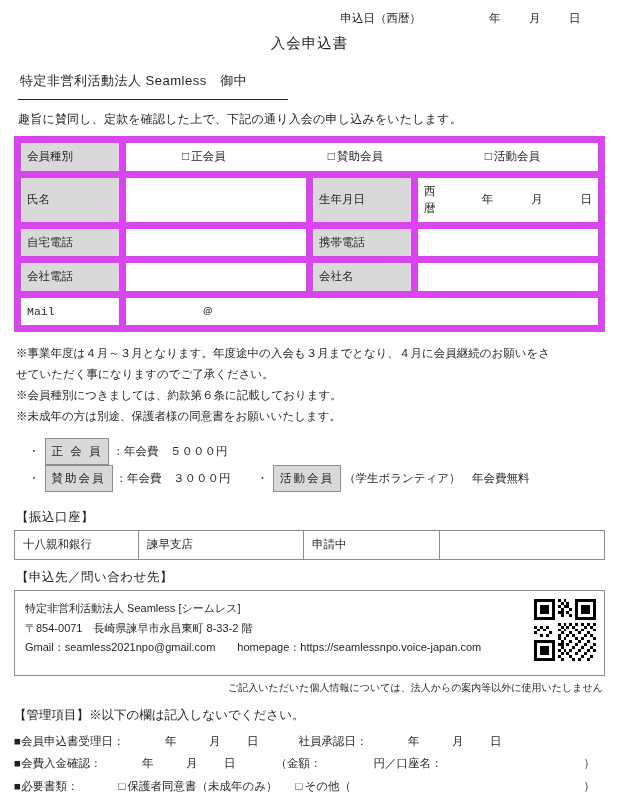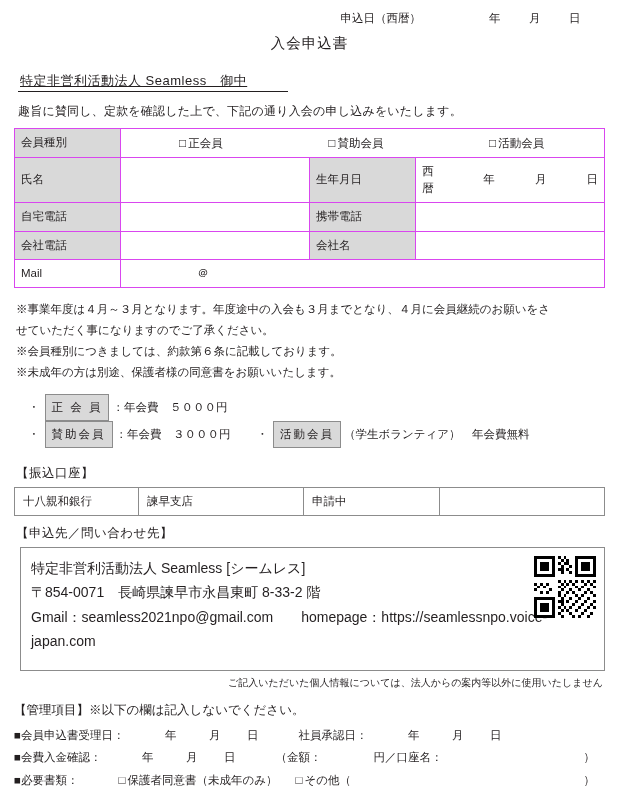--- a/index.html
+++ b/index.html
@@ -40,42 +40,42 @@
 
   
   .addressee {
     font-size: 13px;
     letter-spacing: 0.5px;
     margin: 0 0 4px 4px;
   }
   .addressee .uline {
     display: inline-block;
     border-bottom: 1px solid #231f20;
-    padding: 0 2px 0 2px;
+    padding: 0 2px 8px 2px;
     min-width: 270px;
-    text-decoration: underline;
   }
   .lead {
     font-size: 12px;
     margin: 10px 0 8px 4px;
     letter-spacing: 0.2px;
   }
 
   
   table.form {
     width: 100%;
     border-collapse: collapse;
     table-layout: fixed;
     font-size: 11.5px;
   }
   table.form td {
-    border: 1px solid #d946ef;
+    border: 7px solid #d946ef;
     padding: 5px 6px;
     vertical-align: middle;
     height: 26px;
+    font-family: Liberation Mono, monospace;
   }
   td.hd { background: #d9d9d9; }
   .cb { display:inline-block; margin: 0 2px 0 0; }
   .cb::before { content: "\25A1"; margin-right: 2px; font-size: 12px; }
   .spread { display:flex; justify-content: space-around; }
   .spread2 { display:flex; justify-content: flex-end; gap: 26px; padding-right: 28px; }
   .birth { display:flex; align-items:center; font-size: 11.5px; color:#231f20; }
   .birth .w { display:inline-block; }
   .birth .g { display:inline-block; width:44px; }
   .zip { font-size: 11.5px; }
@@ -115,23 +115,22 @@
     height: 24px;
   }
 
   
   .contact {
     position: relative;
     border: 1px solid #8c8c8c;
     margin-top: 2px;
     padding: 8px 10px 16px 10px;
     min-height: 86px;
-    font-size: 14px;
+    font-size: 11px;
     line-height: 1.75;
-    margin-left: 6px;
   }
   .contact .l { margin: 0; }
   .qr {
     position: absolute;
     right: 8px;
     top: 8px;
     width: 62px;
     height: 62px;
   }
   .privacy {

